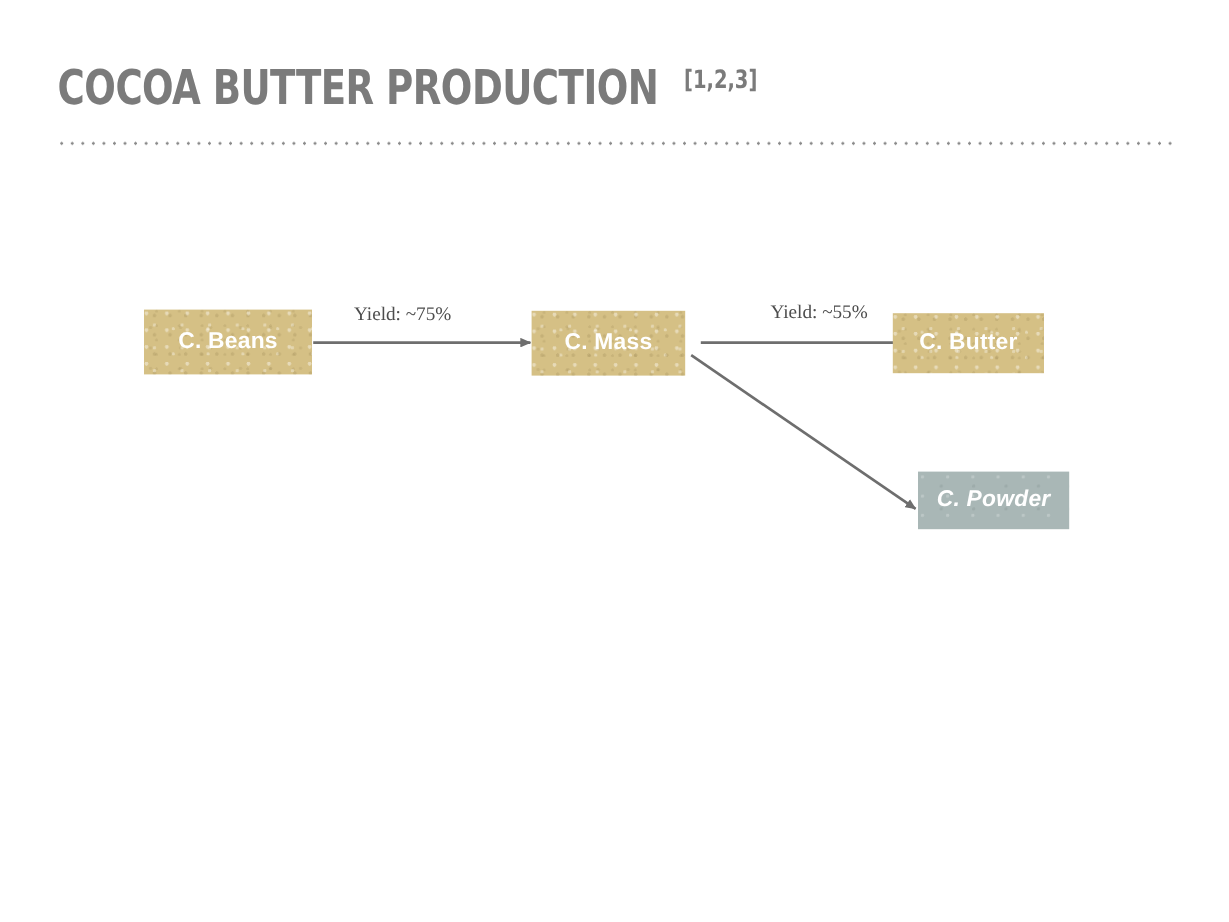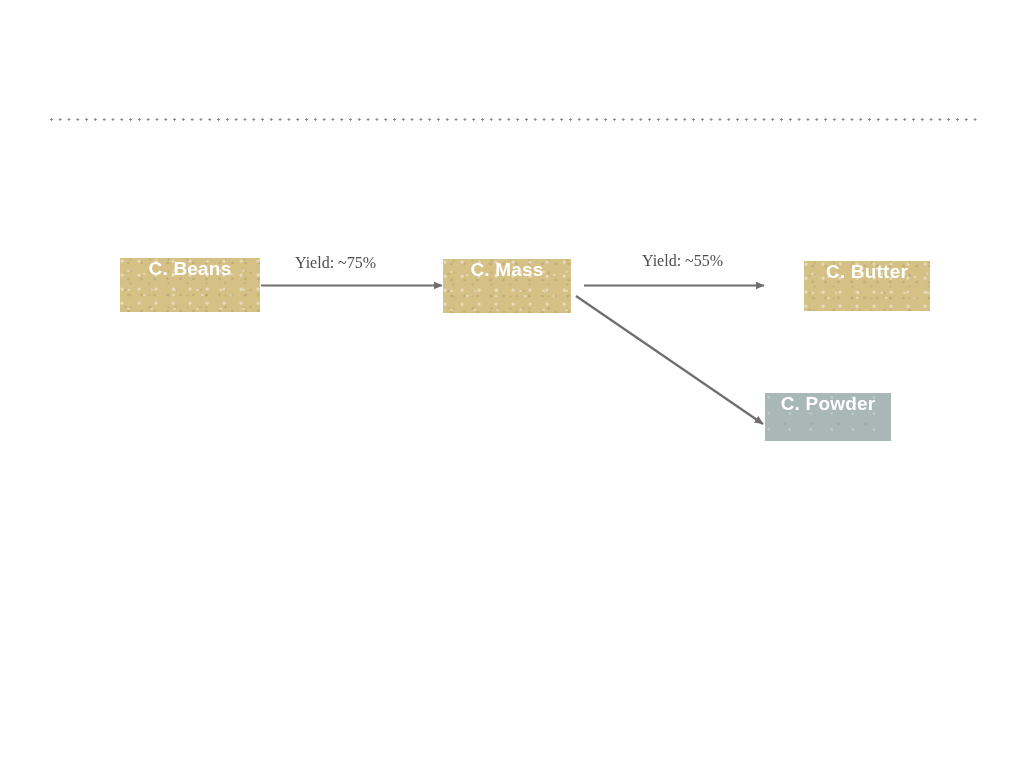--- a/index.html
+++ b/index.html
@@ -82,20 +82,21 @@
     position: absolute;
     left: 0; top: 0;
     width: 1024px;
     height: 768px;
     pointer-events: none;
   }
 
   .node {
     position: absolute;
     display: flex;
+    align-items: center;
     justify-content: center;
     color: #ffffff;
     font-family: "Liberation Sans", sans-serif;
     font-weight: bold;
     font-size: 19px;
     letter-spacing: 0.2px;
     box-sizing: border-box;
     text-align: center;
   }
   
@@ -109,42 +110,47 @@
       radial-gradient(circle at 55% 12%, rgba(160,140,88,0.24) 0 1.0px, rgba(0,0,0,0) 1.4px),
       radial-gradient(circle at 22% 88%, rgba(160,140,88,0.22) 0 1.2px, rgba(0,0,0,0) 1.6px);
     background-size: 17px 14px, 23px 19px, 13px 16px, 29px 21px, 19px 12px, 25px 17px;
   }
   .node.sage {
     background-color: #a9b7b6;
     background-image:
       radial-gradient(circle at 18% 28%, rgba(255,255,255,0.22) 0 1.2px, rgba(0,0,0,0) 1.6px),
       radial-gradient(circle at 72% 64%, rgba(120,135,134,0.24) 0 1.2px, rgba(0,0,0,0) 1.6px);
     background-size: 21px 16px, 27px 19px;
+    font-style: italic;
   }
 
   #node-beans  { left: 120px; top: 258px; width: 140px; height: 54px; }
   #node-mass   { left: 443px; top: 259px; width: 128px; height: 54px; }
-  #node-butter { left: 804px; top: 261px; width: 126px; height: 50px; }
+  #node-butter { left: 744px; top: 261px; width: 126px; height: 50px; }
   #node-powder { left: 765px; top: 393px; width: 126px; height: 48px; }
 
   .edge-label {
     position: absolute;
     font-family: "Liberation Serif", serif;
     font-size: 16px;
     color: #4d4d4d;
     white-space: nowrap;
   }
   #label-yield-1 { left: 295px; top: 254px; }
   #label-yield-2 { left: 615px; top: 252px; margin-left: 27px; }
 </style>
 </head>
 <body>
 
 <div id="slide">
 
+  <div id="title-block">
+    <span id="slide-title">COCOA BUTTER PRODUCTION</span>
+    <sup id="title-refs">[1,2,3]</sup>
+  </div>
 
   <div id="title-rule"></div>
 
   <div id="diagram">
 
     <svg id="edges" viewBox="0 0 1024 768">
       <defs>
         <marker id="arrowhead" markerWidth="9" markerHeight="8" refX="8.4" refY="4" orient="auto" markerUnits="userSpaceOnUse">
           <path d="M0,0 L9,4 L0,8 z" fill="#6e6e6e"></path>
         </marker>

